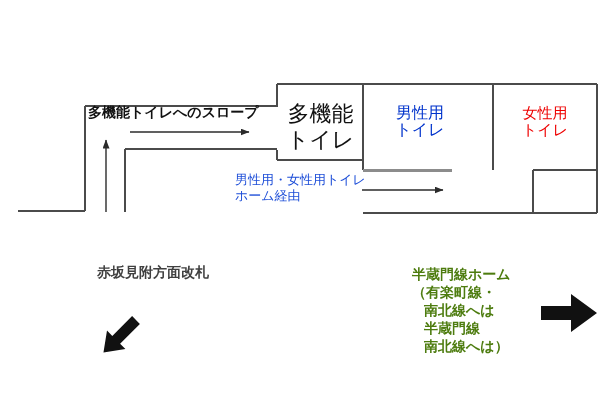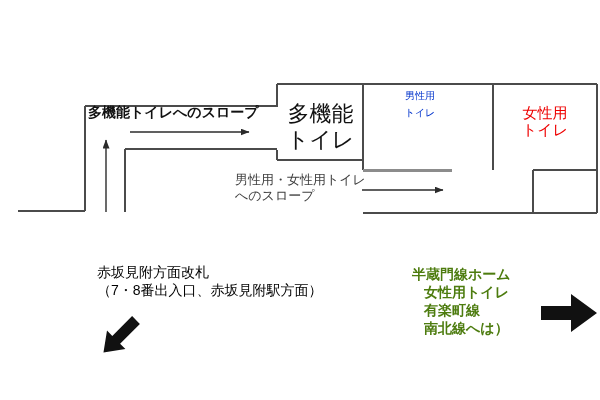--- a/index.html
+++ b/index.html
@@ -7,25 +7,25 @@
     position:relative; width:600px; height:400px; background:#ffffff;
     font-family:"Liberation Sans", sans-serif; overflow:hidden; color:#111;
   }
   .abs { position:absolute; }
   .title {
     left:18px; top:12px; font-size:17px; font-weight:700; color:#111;
     line-height:22px; letter-spacing:0.5px; white-space:nowrap;
   }
   .room-label { text-align:center; font-weight:400; white-space:nowrap; }
   .room-multi { left:278px; top:101px; width:85px; font-size:22px; line-height:26px; color:#111; }
-  .room-mens  { left:364px; top:87px; width:112px; font-size:10px; line-height:17px; }
+  .room-mens  { left:364px; top:104px; width:112px; font-size:16px; line-height:17px; }
   .room-womens{ left:494px; top:104px; width:102px; font-size:15px; line-height:17px; }
   .lbl-multi-slope { left:88px; top:104px; font-size:14px; font-weight:700; color:#111; white-space:nowrap; }
-  .lbl-mw-slope { left:235px; top:172px; font-size:13px; line-height:16px; font-weight:400; color:#404040; white-space:nowrap; }
-  .lbl-gate { left:97px; top:263px; font-size:14px; line-height:18px; font-weight:400; color:#000000; white-space:nowrap; }
+  .lbl-mw-slope { left:235px; top:172px; font-size:13px; line-height:16px; font-weight:400; color:#1d4ed8; white-space:nowrap; }
+  .lbl-gate { left:97px; top:263px; font-size:14px; line-height:18px; font-weight:700; color:#404040; white-space:nowrap; }
   .lbl-platform { left:412px; top:265px; font-size:14px; line-height:18px; font-weight:700; color:#4d7c0f; white-space:nowrap; }
   .indent { padding-left:12px; }
   svg.layer { position:absolute; left:0; top:0; }
 </style>
 </head>
 <body>
 
 <div class="canvas">
 
 
@@ -74,27 +74,27 @@
     <div>トイレ</div>
   </div>
   <div class="abs room-label room-womens" style="color: rgb(238, 0, 0);">
     <div>女性用</div>
     <div>トイレ</div>
   </div>
 
   <div class="abs lbl-multi-slope">多機能トイレへのスロープ</div>
   <div class="abs lbl-mw-slope">
     <div>男性用・女性用トイレ</div>
-    <div>へのスロープ</div>
+    <div>ホーム経由</div>
   </div>
 
   <div class="abs lbl-gate">
     <div>赤坂見附方面改札</div>
-    <div>（7・8番出入口、赤坂見附駅方面）</div>
   </div>
   <div class="abs lbl-platform">
     <div>半蔵門線ホーム</div>
-    <div class="indent">女性用トイレ</div>
-    <div class="indent">有楽町線</div>
+    <div>（有楽町線・</div>
+    <div class="indent">南北線へは</div>
+    <div class="indent">半蔵門線</div>
     <div class="indent">南北線へは）</div>
   </div>
 
 </div>
 
 </body></html>

